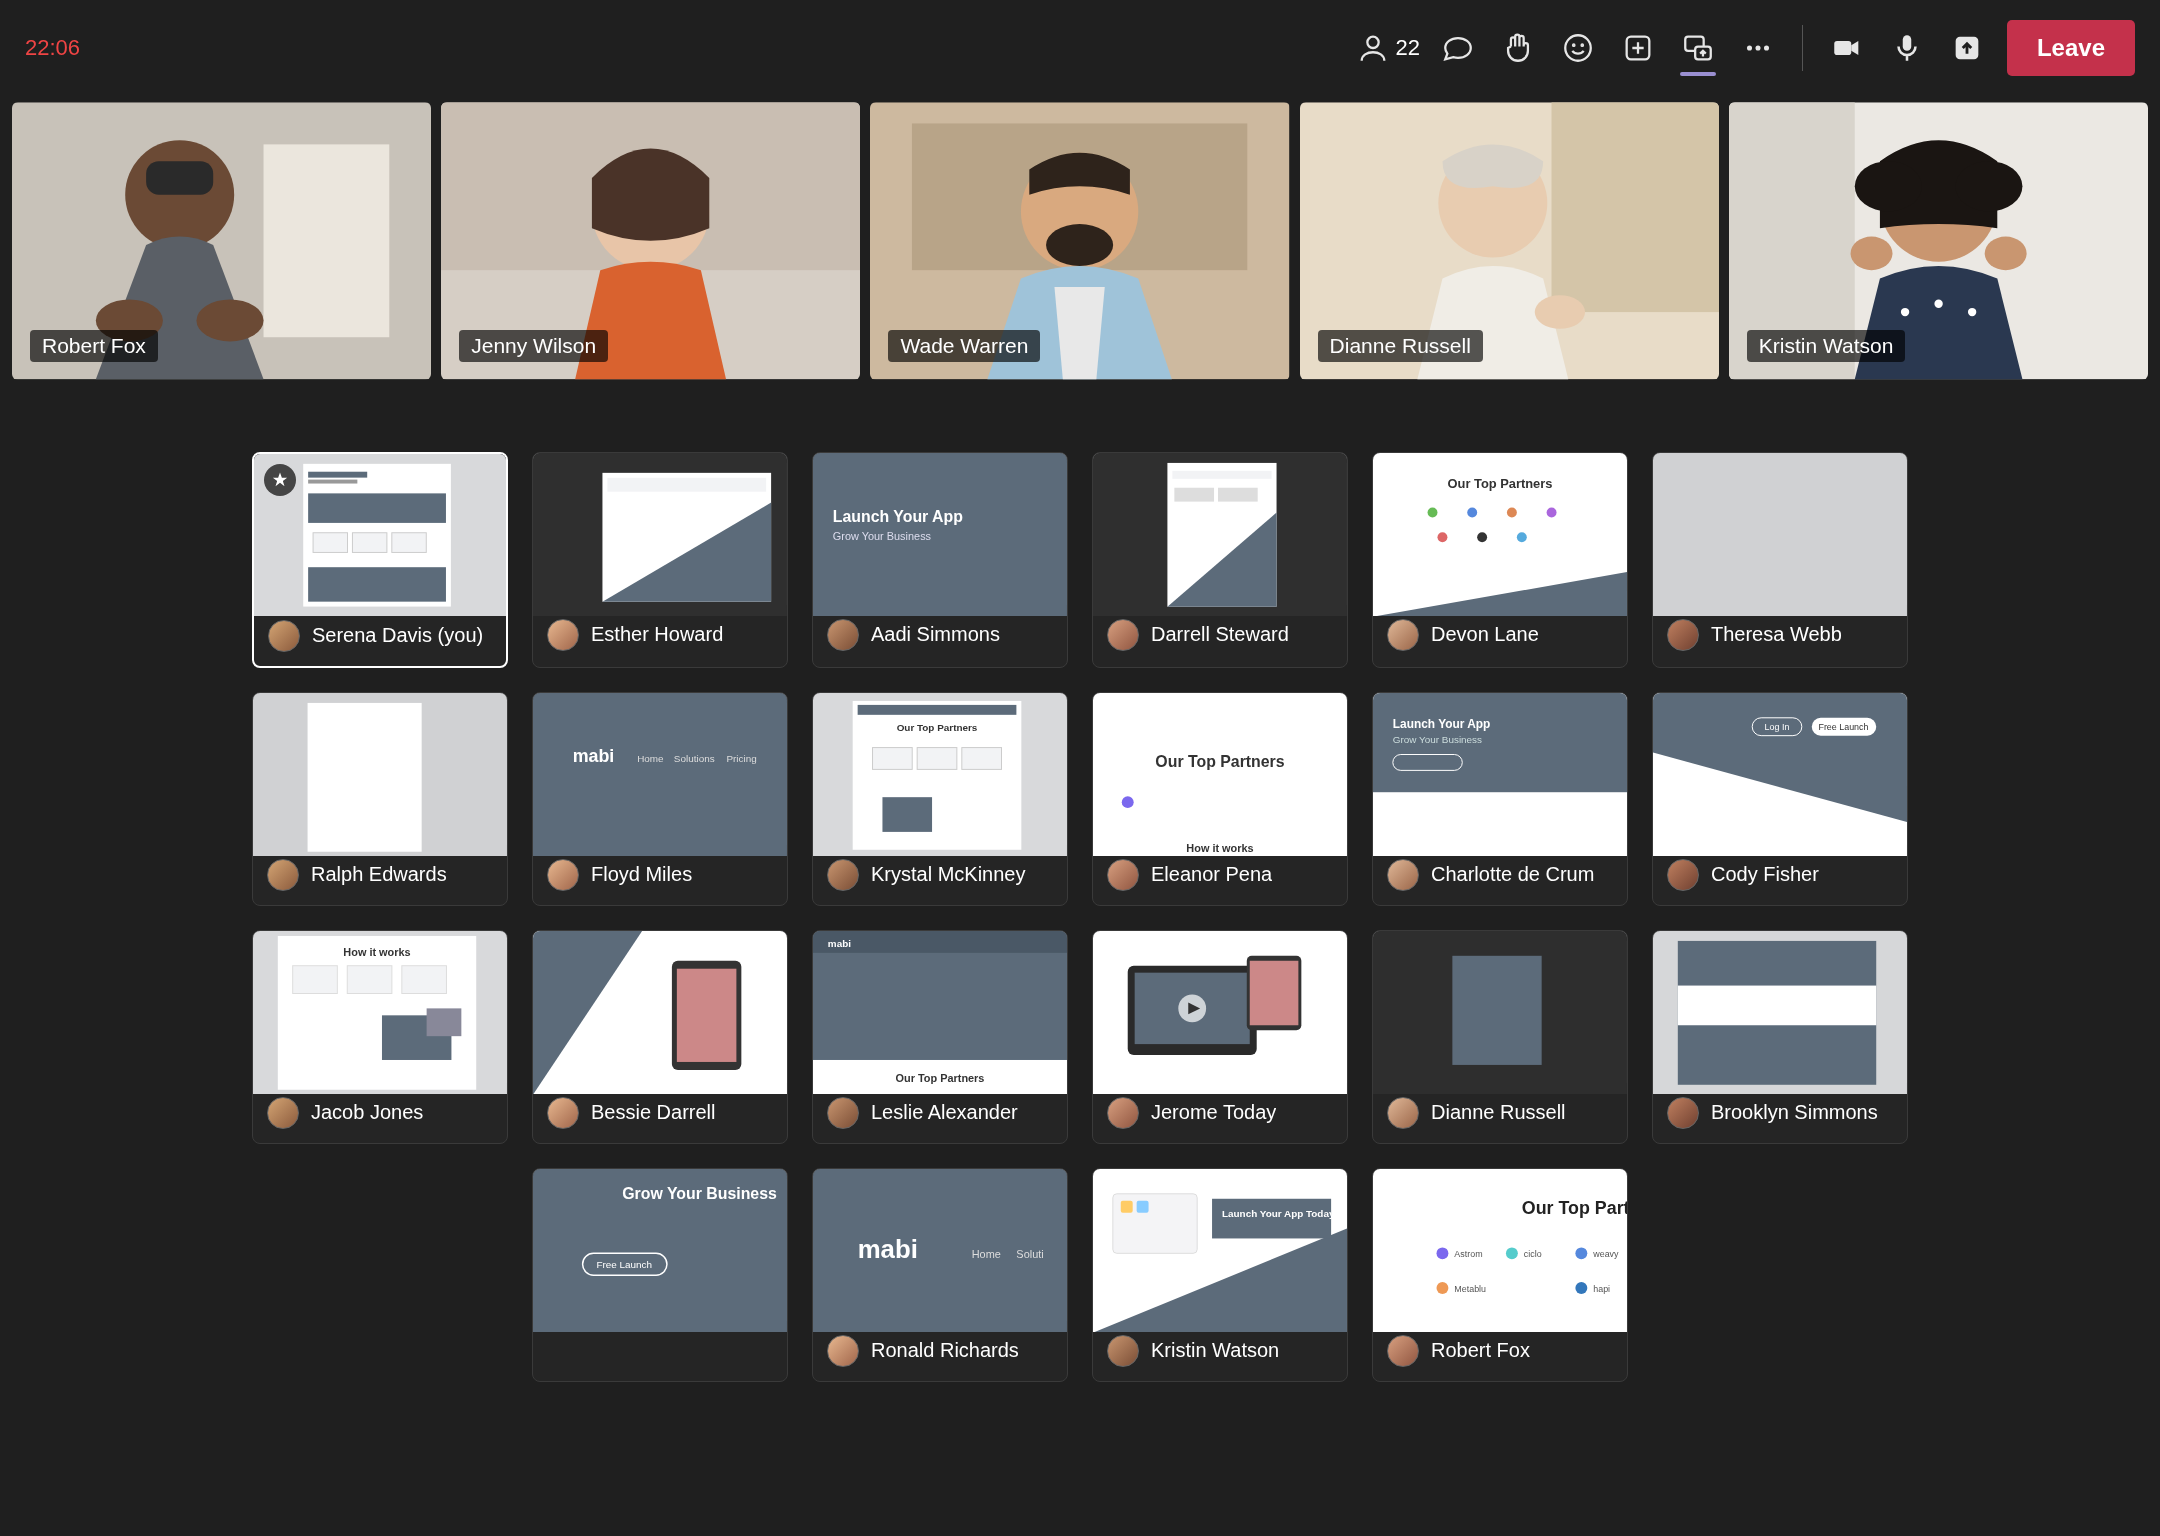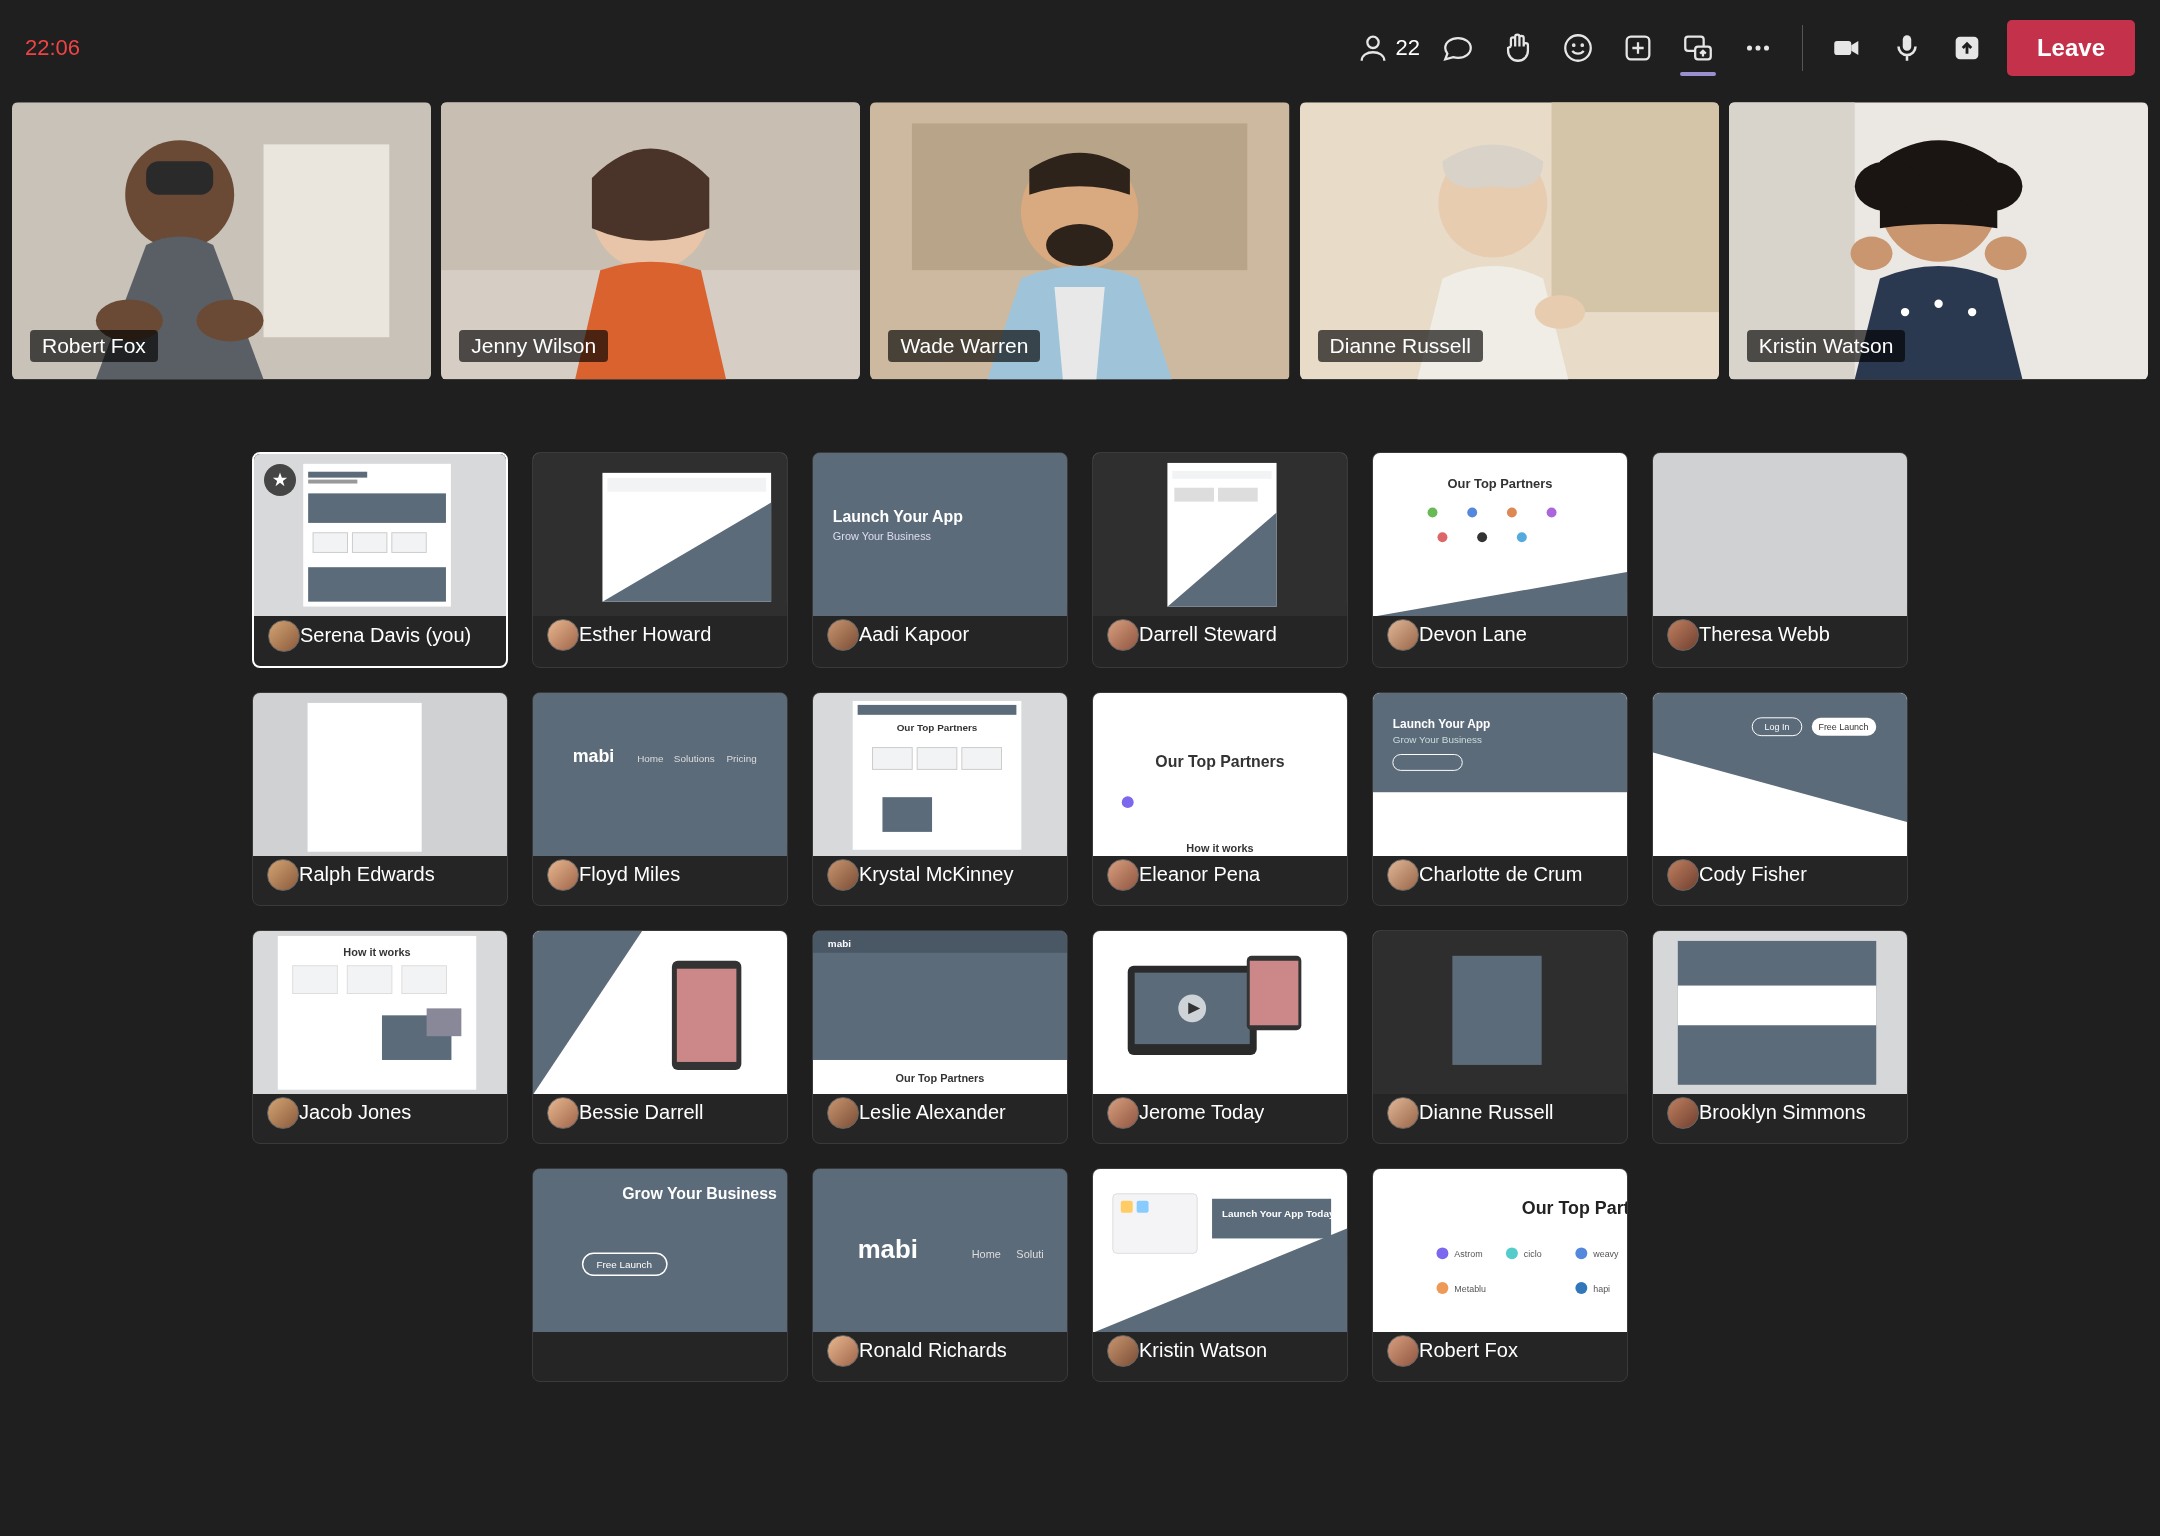--- a/index.html
+++ b/index.html
@@ -19,21 +19,21 @@
 .video-tile .label { position: absolute; left: 18px; bottom: 18px; background: rgba(0,0,0,0.65); padding: 4px 12px; font-size: 21px; border-radius: 4px;}
 .face { position:absolute; inset:0; }
 .face svg { width:100%; height:100%;}
 
 .shares-wrap { display: flex; justify-content: center; margin-top: 72px; }
 .shares-grid { display: grid; grid-template-columns: repeat(6, 256px); gap: 24px; }
 .share-tile { width: 256px; border: 1px solid #3a3a3a; border-radius: 8px; overflow: hidden; display: flex; flex-direction: column; background:#252525; }
 .share-tile.selected { border: 2.5px solid #fff; }
 .thumb { width: 100%; height: 152px; position: relative; background: #e2e4e7; text-align: right; }
 .browser-top { position:absolute; top:0; left:0; right:0; height:10px; background:#2b2b2b;}
-.share-footer { height: 60px; display: flex; align-items: center; padding: 0 14px; }
+.share-footer { height: 60px; display: flex; align-items: center; padding: 0 14px; gap: 12px; }
 .avatar { width: 32px; height: 32px; border-radius: 50%; background: linear-gradient(135deg,#d08060,#8c5040); flex-shrink:0; border:1px solid #666;}
 .share-name { font-size: 20px; white-space: nowrap; overflow: hidden; text-overflow: ellipsis; }
 .star-badge { position: absolute; top: 10px; left: 10px; width: 32px; height: 32px; background: #454545; border-radius: 50%; display: flex; align-items:center; justify-content:center; z-index:5;}
 .star-badge svg{width:18px;height:18px;fill:#fff;}
 .thumb .diag { position:absolute; inset:0; }
 </style>
 </head>
 <body>
 
 <div class="toolbar">
@@ -220,21 +220,21 @@
       <div class="browser-top"></div>
 
       <svg class="diag" viewBox="0 0 256 165" preserveAspectRatio="none">
             <rect width="256" height="165" fill="#5c6b7a"></rect>
             <text x="20" y="70" fill="#fff" font-size="16" font-weight="700">Launch Your App</text>
             <text x="20" y="88" fill="#dde" font-size="11">Grow Your Business</text>
           </svg>
     </div>
     <div class="share-footer">
       <div class="avatar" style="background:linear-gradient(135deg,#c99670,#7a4d35)"></div>
-      <div class="share-name">Aadi Kapoor</div>
+      <div class="share-name">Aadi Simmons</div>
     </div>
       </div>
       <div class="share-tile">
     <div class="thumb">
       <div class="browser-top"></div>
 
       <svg class="diag" viewBox="0 0 256 165" preserveAspectRatio="none">
             <rect width="256" height="165" fill="#2f2f2f"></rect>
             <rect x="75" y="10" width="110" height="145" fill="#ffffff"></rect>
             <polygon points="75,155 185,60 185,155" fill="#5c6b7a"></polygon>

